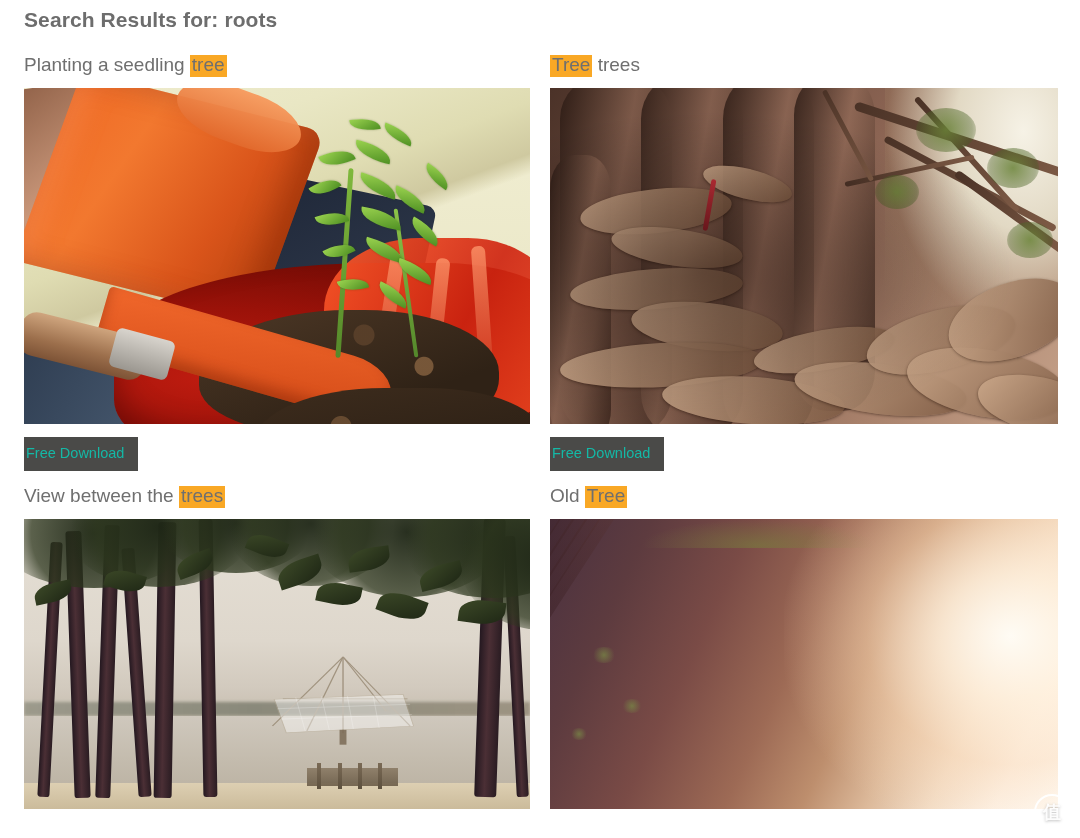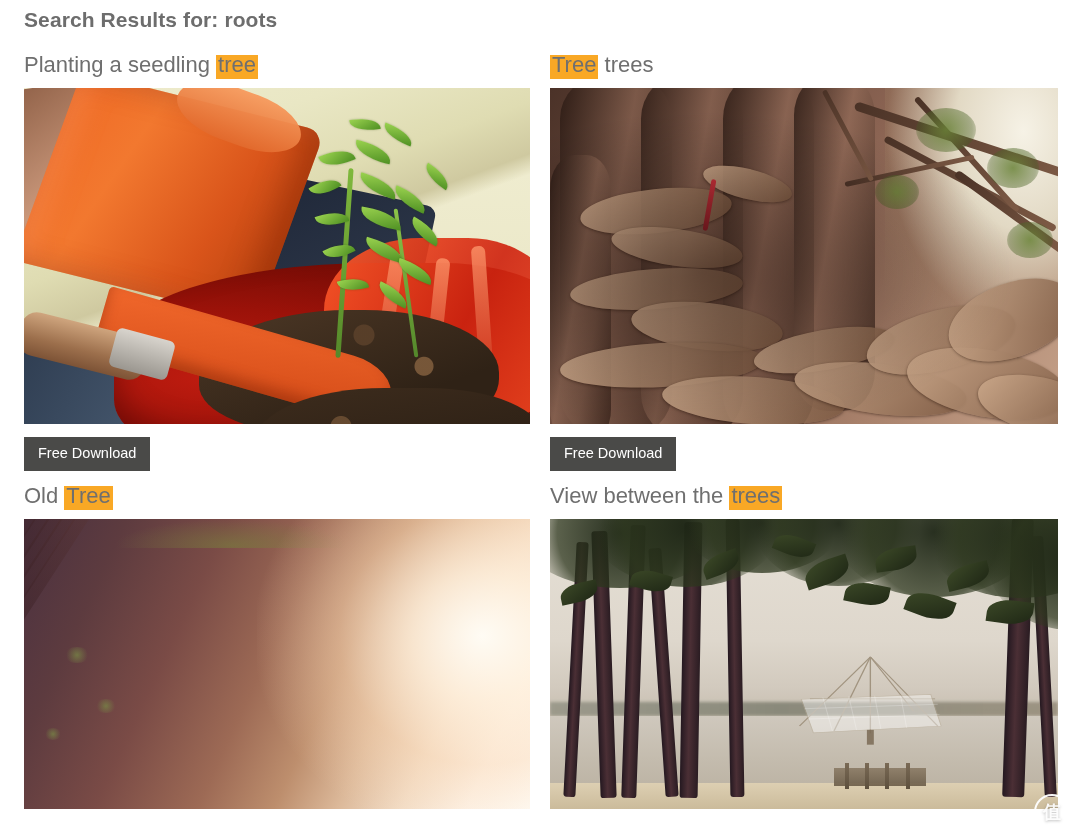--- a/index.html
+++ b/index.html
@@ -40,21 +40,21 @@
     top: 55px;
     width: 1034px;
     display: grid;
     grid-template-columns: 506px 508px;
     column-gap: 20px;
     row-gap: 0px;
   }
   .result-card { position: relative; }
 
   .card-title {
-    font-size: 22px;
+    font-size: 19px;
     color: #6f6f6f;
     line-height: 20px;
     height: 33px;
     white-space: nowrap;
     overflow: hidden;
   }
   .card-title .hl {
     background: #F9A825;
     color: #6f6f6f;
     padding: 1px 2px 2px 2px;
@@ -66,25 +66,25 @@
     position: relative;
     overflow: hidden;
     background: #cdbfb6;
   }
   .thumb.short { height: 290px; }
 
   .dl-wrap { height: 62px; padding-top: 13px; box-sizing: border-box; }
   .dl-btn {
     display: inline-block;
     background: #4a4a48;
-    color: #ffffff;
+    color: #14b8a6;
     border: none;
     font-family: "Liberation Sans", sans-serif;
     font-size: 14.5px;
-    padding: 9px 14px 10px 14px;
+    padding: 9px 14px 10px 2px;
     cursor: pointer;
     line-height: 1;
   }
 
   
   .art-plant { position:absolute; inset:0; background:
      linear-gradient(160deg,#efeccf 0%, #e9e7c4 22%, #dfdcb2 38%, #cfc9a0 48%, transparent 52%),
      linear-gradient(#f2efd4,#e6e3c0); }
   .pl-hand-l { position:absolute; left:-10px; top:-5px; width:120px; height:170px;
      background: linear-gradient(150deg,#8e5f46,#c9977a 55%, #a87258);
@@ -306,20 +306,90 @@
           <div class="rt-red"></div>
           <div class="rt-shade"></div>
         </div>
       </div>
       <div class="dl-wrap">
         <button class="dl-btn">Free Download</button>
       </div>
     </div>
 
     <div class="result-card">
+      <div class="card-title"><span>View between the </span><span class="hl">trees</span><span></span></div>
+      <div class="thumb short">
+        <div class="art-view">
+          <div class="vw-far"></div>
+          <div class="vw-water"></div>
+          <div class="vw-sand"></div>
+
+          <div class="vw-net">
+            <svg viewBox="0 0 200 200" preserveAspectRatio="none">
+              <g stroke="#9c8e79" stroke-width="1.6" fill="none" opacity="0.9">
+                <line x1="100" y1="10" x2="18" y2="150"></line>
+                <line x1="100" y1="10" x2="58" y2="160"></line>
+                <line x1="100" y1="10" x2="150" y2="120"></line>
+                <line x1="100" y1="10" x2="178" y2="150"></line>
+                <line x1="100" y1="10" x2="100" y2="165"></line>
+                <line x1="30" y1="95" x2="175" y2="95"></line>
+              </g>
+              <path d="M20 96 L170 86 L182 150 L34 164 Z" fill="#ffffff" opacity="0.42" stroke="#b5a993" stroke-width="1.2"></path>
+              <g stroke="#ffffff" stroke-width="0.7" opacity="0.5">
+                <line x1="45" y1="92" x2="56" y2="160"></line>
+                <line x1="75" y1="90" x2="84" y2="158"></line>
+                <line x1="105" y1="89" x2="112" y2="156"></line>
+                <line x1="135" y1="88" x2="142" y2="154"></line>
+                <line x1="24" y1="115" x2="178" y2="106"></line>
+                <line x1="28" y1="136" x2="180" y2="127"></line>
+              </g>
+              <rect x="96" y="158" width="8" height="30" fill="#7a6a55" opacity="0.85"></rect>
+            </svg>
+          </div>
+
+          <div class="vw-pier"></div>
+          <div class="vw-post" style="left:58%"></div>
+          <div class="vw-post" style="left:62%"></div>
+          <div class="vw-post" style="left:66%"></div>
+          <div class="vw-post" style="left:70%"></div>
+          <div class="vw-post" style="left:12%;height:34px"></div>
+          <div class="vw-post" style="left:16%;height:20px"></div>
+
+          <div class="vw-trunk" style="left:4%;top:8%;width:12px;height:88%;transform:rotate(3deg)"></div>
+          <div class="vw-trunk" style="left:9%;top:4%;width:16px;height:92%;transform:rotate(-2deg)"></div>
+          <div class="vw-trunk" style="left:15%;top:2%;width:15px;height:94%;transform:rotate(2deg)"></div>
+          <div class="vw-trunk" style="left:21%;top:10%;width:13px;height:86%;transform:rotate(-4deg)"></div>
+          <div class="vw-trunk" style="left:26%;top:1%;width:18px;height:95%;transform:rotate(1deg)"></div>
+          <div class="vw-trunk" style="left:35%;top:0%;width:14px;height:96%;transform:rotate(-1deg)"></div>
+          <div class="vw-trunk" style="left:90%;top:0%;width:22px;height:96%;transform:rotate(2deg)"></div>
+          <div class="vw-trunk" style="left:96%;top:6%;width:12px;height:90%;transform:rotate(-3deg)"></div>
+
+          <div class="vw-canopy" style="left:-6%;top:-14%;width:200px;height:110px"></div>
+          <div class="vw-canopy" style="left:8%;top:-18%;width:190px;height:120px"></div>
+          <div class="vw-canopy" style="left:26%;top:-16%;width:160px;height:100px"></div>
+          <div class="vw-canopy" style="left:40%;top:-20%;width:170px;height:125px"></div>
+          <div class="vw-canopy" style="left:56%;top:-18%;width:200px;height:130px"></div>
+          <div class="vw-canopy" style="left:74%;top:-14%;width:190px;height:120px"></div>
+          <div class="vw-canopy" style="left:86%;top:-10%;width:170px;height:140px"></div>
+
+          <div class="vw-leaf" style="left:50%;top:14%;width:46px;height:24px;transform:rotate(-18deg)"></div>
+          <div class="vw-leaf" style="left:58%;top:22%;width:44px;height:22px;transform:rotate(12deg)"></div>
+          <div class="vw-leaf" style="left:64%;top:10%;width:42px;height:22px;transform:rotate(-8deg)"></div>
+          <div class="vw-leaf" style="left:70%;top:26%;width:48px;height:24px;transform:rotate(20deg)"></div>
+          <div class="vw-leaf" style="left:78%;top:16%;width:44px;height:22px;transform:rotate(-14deg)"></div>
+          <div class="vw-leaf" style="left:86%;top:28%;width:46px;height:24px;transform:rotate(8deg)"></div>
+          <div class="vw-leaf" style="left:44%;top:6%;width:40px;height:20px;transform:rotate(22deg)"></div>
+          <div class="vw-leaf" style="left:30%;top:12%;width:38px;height:20px;transform:rotate(-20deg)"></div>
+          <div class="vw-leaf" style="left:16%;top:18%;width:40px;height:20px;transform:rotate(16deg)"></div>
+          <div class="vw-leaf" style="left:2%;top:22%;width:38px;height:19px;transform:rotate(-12deg)"></div>
+        </div>
+      </div>
+    </div>
+
+    <div class="result-card">
       <div class="card-title"><span>Old </span><span class="hl">Tree</span><span></span></div>
       <div class="thumb short">
         <div class="art-bark">
           <div class="bk-canopy"></div>
           <div class="bk-stripe" style="top:4%"></div>
           <div class="bk-stripe" style="top:11%"></div>
           <div class="bk-stripe" style="top:18%"></div>
           <div class="bk-stripe" style="top:25%"></div>
           <div class="bk-stripe" style="top:32%"></div>
           <div class="bk-stripe" style="top:39%"></div>
@@ -332,89 +402,19 @@
           <div class="bk-stripe" style="top:88%"></div>
           <div class="bk-stripe" style="top:95%"></div>
           <div class="bk-moss" style="left:8%;top:44%;width:26px;height:16px"></div>
           <div class="bk-moss" style="left:14%;top:62%;width:22px;height:14px"></div>
           <div class="bk-moss" style="left:4%;top:72%;width:18px;height:12px"></div>
           <div class="bk-flare"></div>
         </div>
       </div>
     </div>
 
-    <div class="result-card">
-      <div class="card-title"><span>View between the </span><span class="hl">trees</span><span></span></div>
-      <div class="thumb short">
-        <div class="art-view">
-          <div class="vw-far"></div>
-          <div class="vw-water"></div>
-          <div class="vw-sand"></div>
-
-          <div class="vw-net">
-            <svg viewBox="0 0 200 200" preserveAspectRatio="none">
-              <g stroke="#9c8e79" stroke-width="1.6" fill="none" opacity="0.9">
-                <line x1="100" y1="10" x2="18" y2="150"></line>
-                <line x1="100" y1="10" x2="58" y2="160"></line>
-                <line x1="100" y1="10" x2="150" y2="120"></line>
-                <line x1="100" y1="10" x2="178" y2="150"></line>
-                <line x1="100" y1="10" x2="100" y2="165"></line>
-                <line x1="30" y1="95" x2="175" y2="95"></line>
-              </g>
-              <path d="M20 96 L170 86 L182 150 L34 164 Z" fill="#ffffff" opacity="0.42" stroke="#b5a993" stroke-width="1.2"></path>
-              <g stroke="#ffffff" stroke-width="0.7" opacity="0.5">
-                <line x1="45" y1="92" x2="56" y2="160"></line>
-                <line x1="75" y1="90" x2="84" y2="158"></line>
-                <line x1="105" y1="89" x2="112" y2="156"></line>
-                <line x1="135" y1="88" x2="142" y2="154"></line>
-                <line x1="24" y1="115" x2="178" y2="106"></line>
-                <line x1="28" y1="136" x2="180" y2="127"></line>
-              </g>
-              <rect x="96" y="158" width="8" height="30" fill="#7a6a55" opacity="0.85"></rect>
-            </svg>
-          </div>
-
-          <div class="vw-pier"></div>
-          <div class="vw-post" style="left:58%"></div>
-          <div class="vw-post" style="left:62%"></div>
-          <div class="vw-post" style="left:66%"></div>
-          <div class="vw-post" style="left:70%"></div>
-          <div class="vw-post" style="left:12%;height:34px"></div>
-          <div class="vw-post" style="left:16%;height:20px"></div>
-
-          <div class="vw-trunk" style="left:4%;top:8%;width:12px;height:88%;transform:rotate(3deg)"></div>
-          <div class="vw-trunk" style="left:9%;top:4%;width:16px;height:92%;transform:rotate(-2deg)"></div>
-          <div class="vw-trunk" style="left:15%;top:2%;width:15px;height:94%;transform:rotate(2deg)"></div>
-          <div class="vw-trunk" style="left:21%;top:10%;width:13px;height:86%;transform:rotate(-4deg)"></div>
-          <div class="vw-trunk" style="left:26%;top:1%;width:18px;height:95%;transform:rotate(1deg)"></div>
-          <div class="vw-trunk" style="left:35%;top:0%;width:14px;height:96%;transform:rotate(-1deg)"></div>
-          <div class="vw-trunk" style="left:90%;top:0%;width:22px;height:96%;transform:rotate(2deg)"></div>
-          <div class="vw-trunk" style="left:96%;top:6%;width:12px;height:90%;transform:rotate(-3deg)"></div>
-
-          <div class="vw-canopy" style="left:-6%;top:-14%;width:200px;height:110px"></div>
-          <div class="vw-canopy" style="left:8%;top:-18%;width:190px;height:120px"></div>
-          <div class="vw-canopy" style="left:26%;top:-16%;width:160px;height:100px"></div>
-          <div class="vw-canopy" style="left:40%;top:-20%;width:170px;height:125px"></div>
-          <div class="vw-canopy" style="left:56%;top:-18%;width:200px;height:130px"></div>
-          <div class="vw-canopy" style="left:74%;top:-14%;width:190px;height:120px"></div>
-          <div class="vw-canopy" style="left:86%;top:-10%;width:170px;height:140px"></div>
-
-          <div class="vw-leaf" style="left:50%;top:14%;width:46px;height:24px;transform:rotate(-18deg)"></div>
-          <div class="vw-leaf" style="left:58%;top:22%;width:44px;height:22px;transform:rotate(12deg)"></div>
-          <div class="vw-leaf" style="left:64%;top:10%;width:42px;height:22px;transform:rotate(-8deg)"></div>
-          <div class="vw-leaf" style="left:70%;top:26%;width:48px;height:24px;transform:rotate(20deg)"></div>
-          <div class="vw-leaf" style="left:78%;top:16%;width:44px;height:22px;transform:rotate(-14deg)"></div>
-          <div class="vw-leaf" style="left:86%;top:28%;width:46px;height:24px;transform:rotate(8deg)"></div>
-          <div class="vw-leaf" style="left:44%;top:6%;width:40px;height:20px;transform:rotate(22deg)"></div>
-          <div class="vw-leaf" style="left:30%;top:12%;width:38px;height:20px;transform:rotate(-20deg)"></div>
-          <div class="vw-leaf" style="left:16%;top:18%;width:40px;height:20px;transform:rotate(16deg)"></div>
-          <div class="vw-leaf" style="left:2%;top:22%;width:38px;height:19px;transform:rotate(-12deg)"></div>
-        </div>
-      </div>
-    </div>
-
   </div>
 
   <div class="watermark">
     <span class="wm-logo">值</span>
   </div>
 
 </div>
 
 </body></html>

